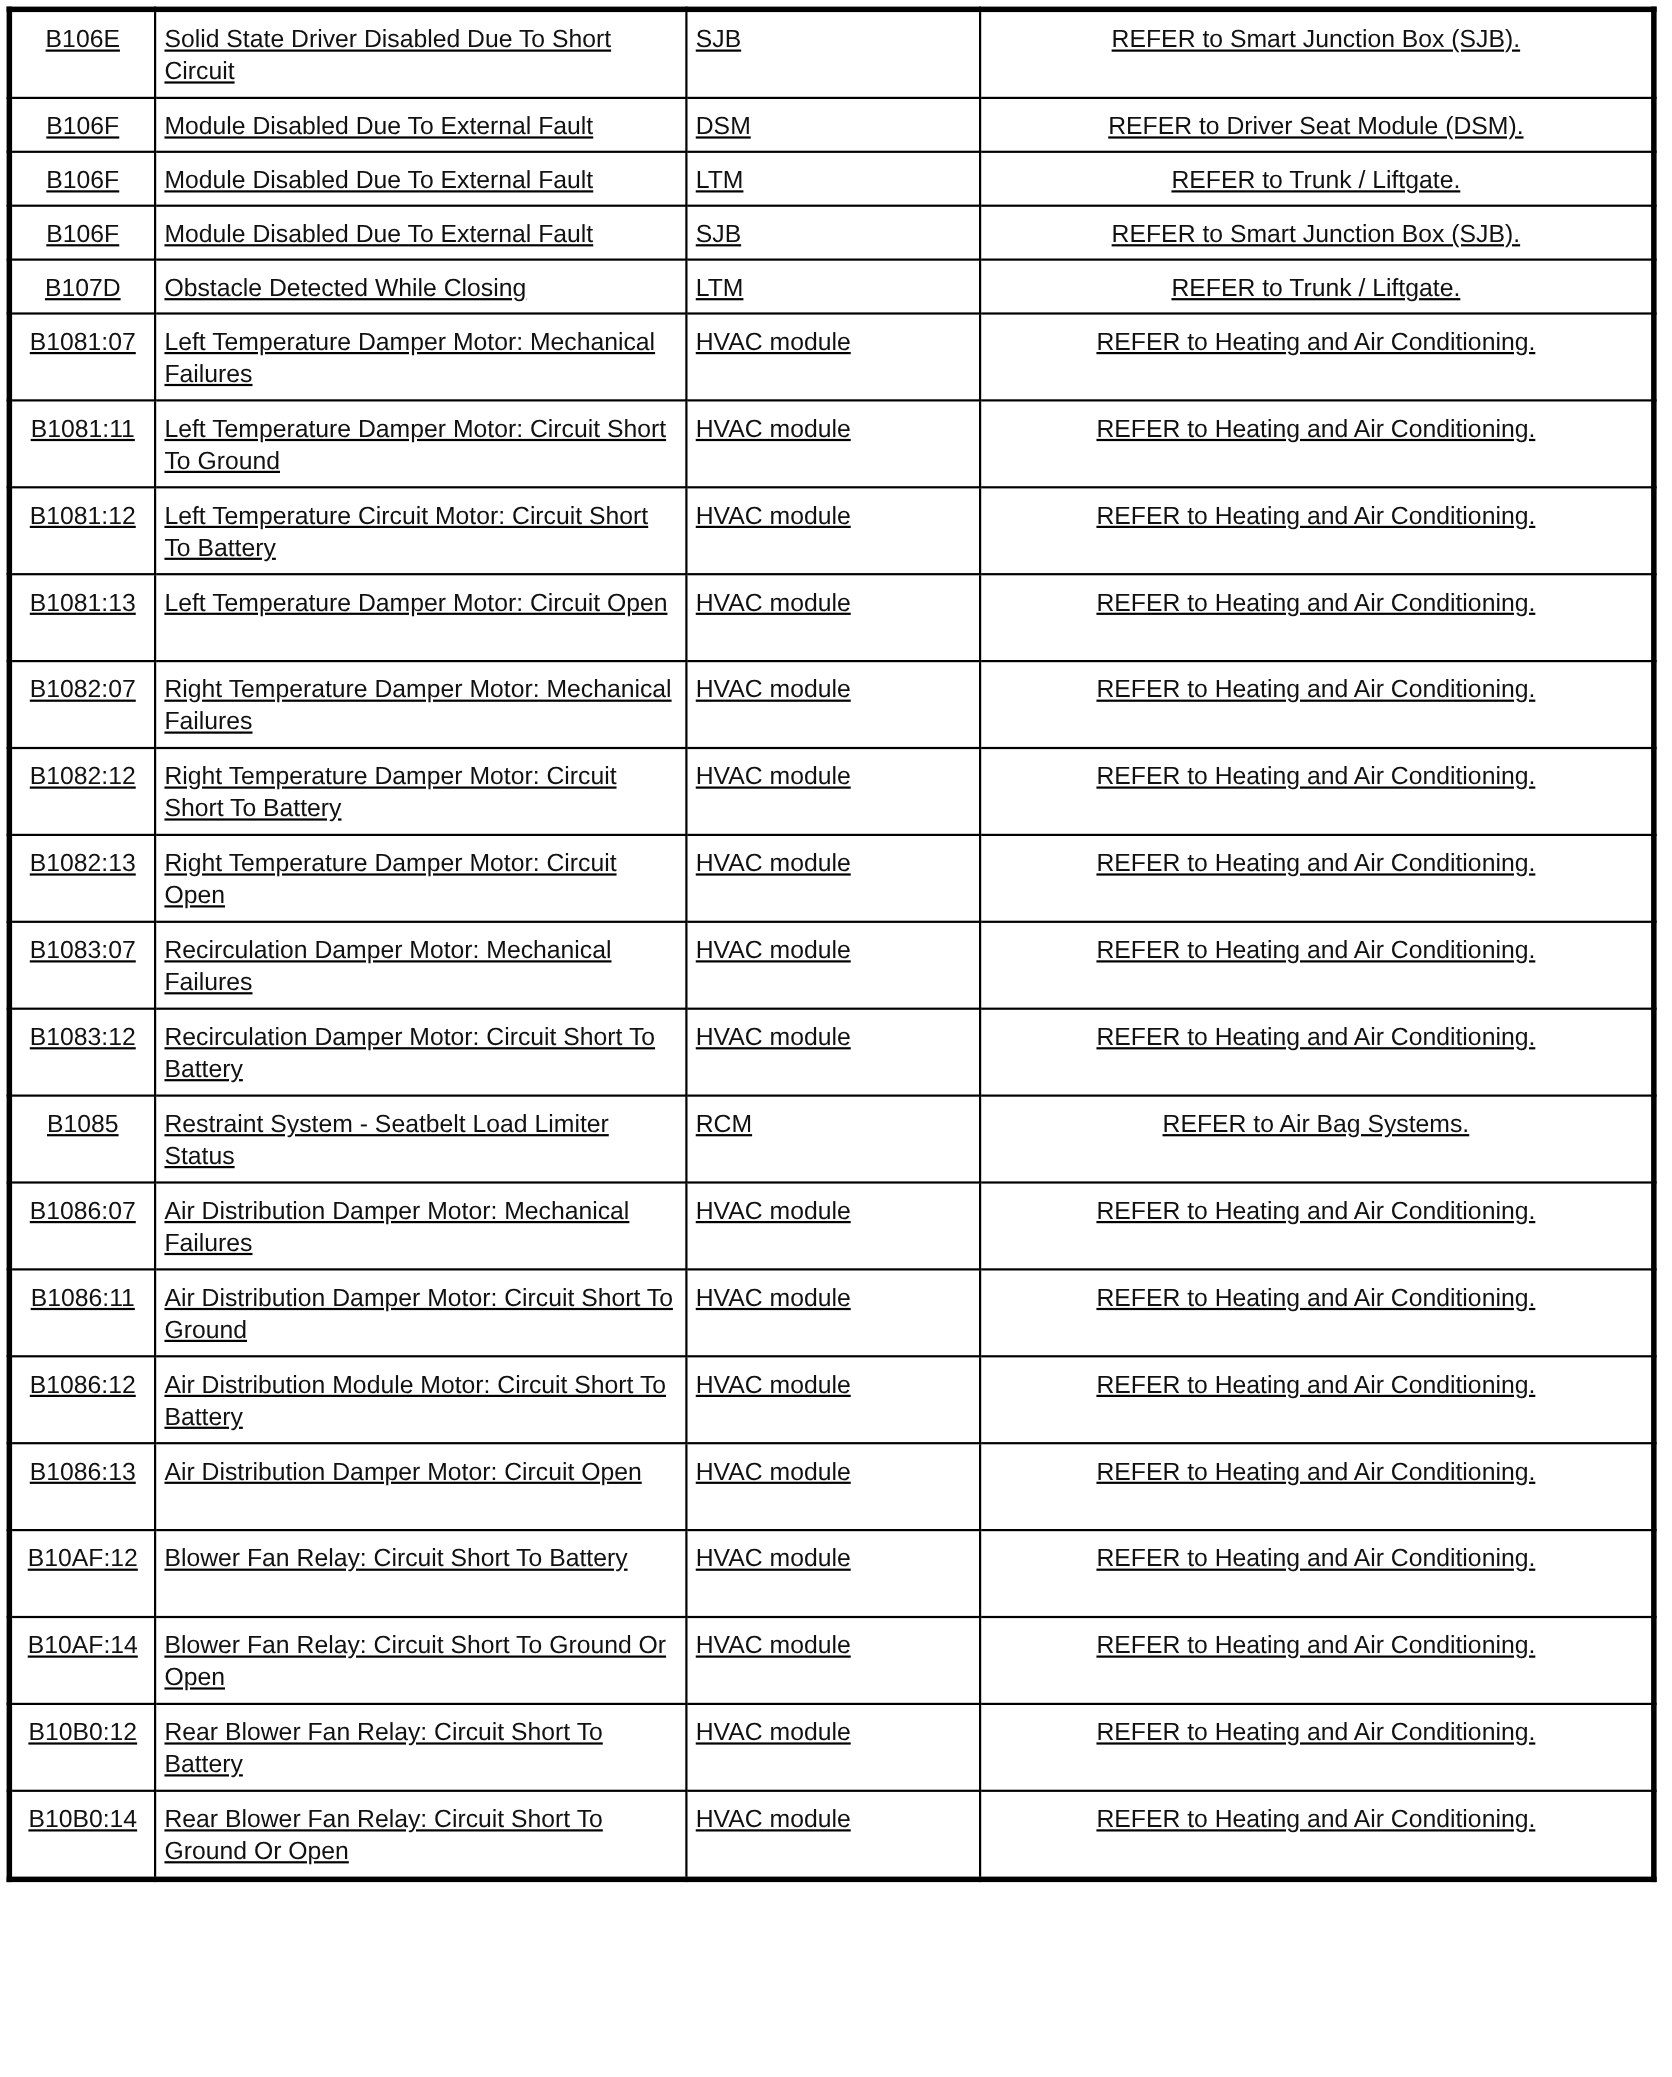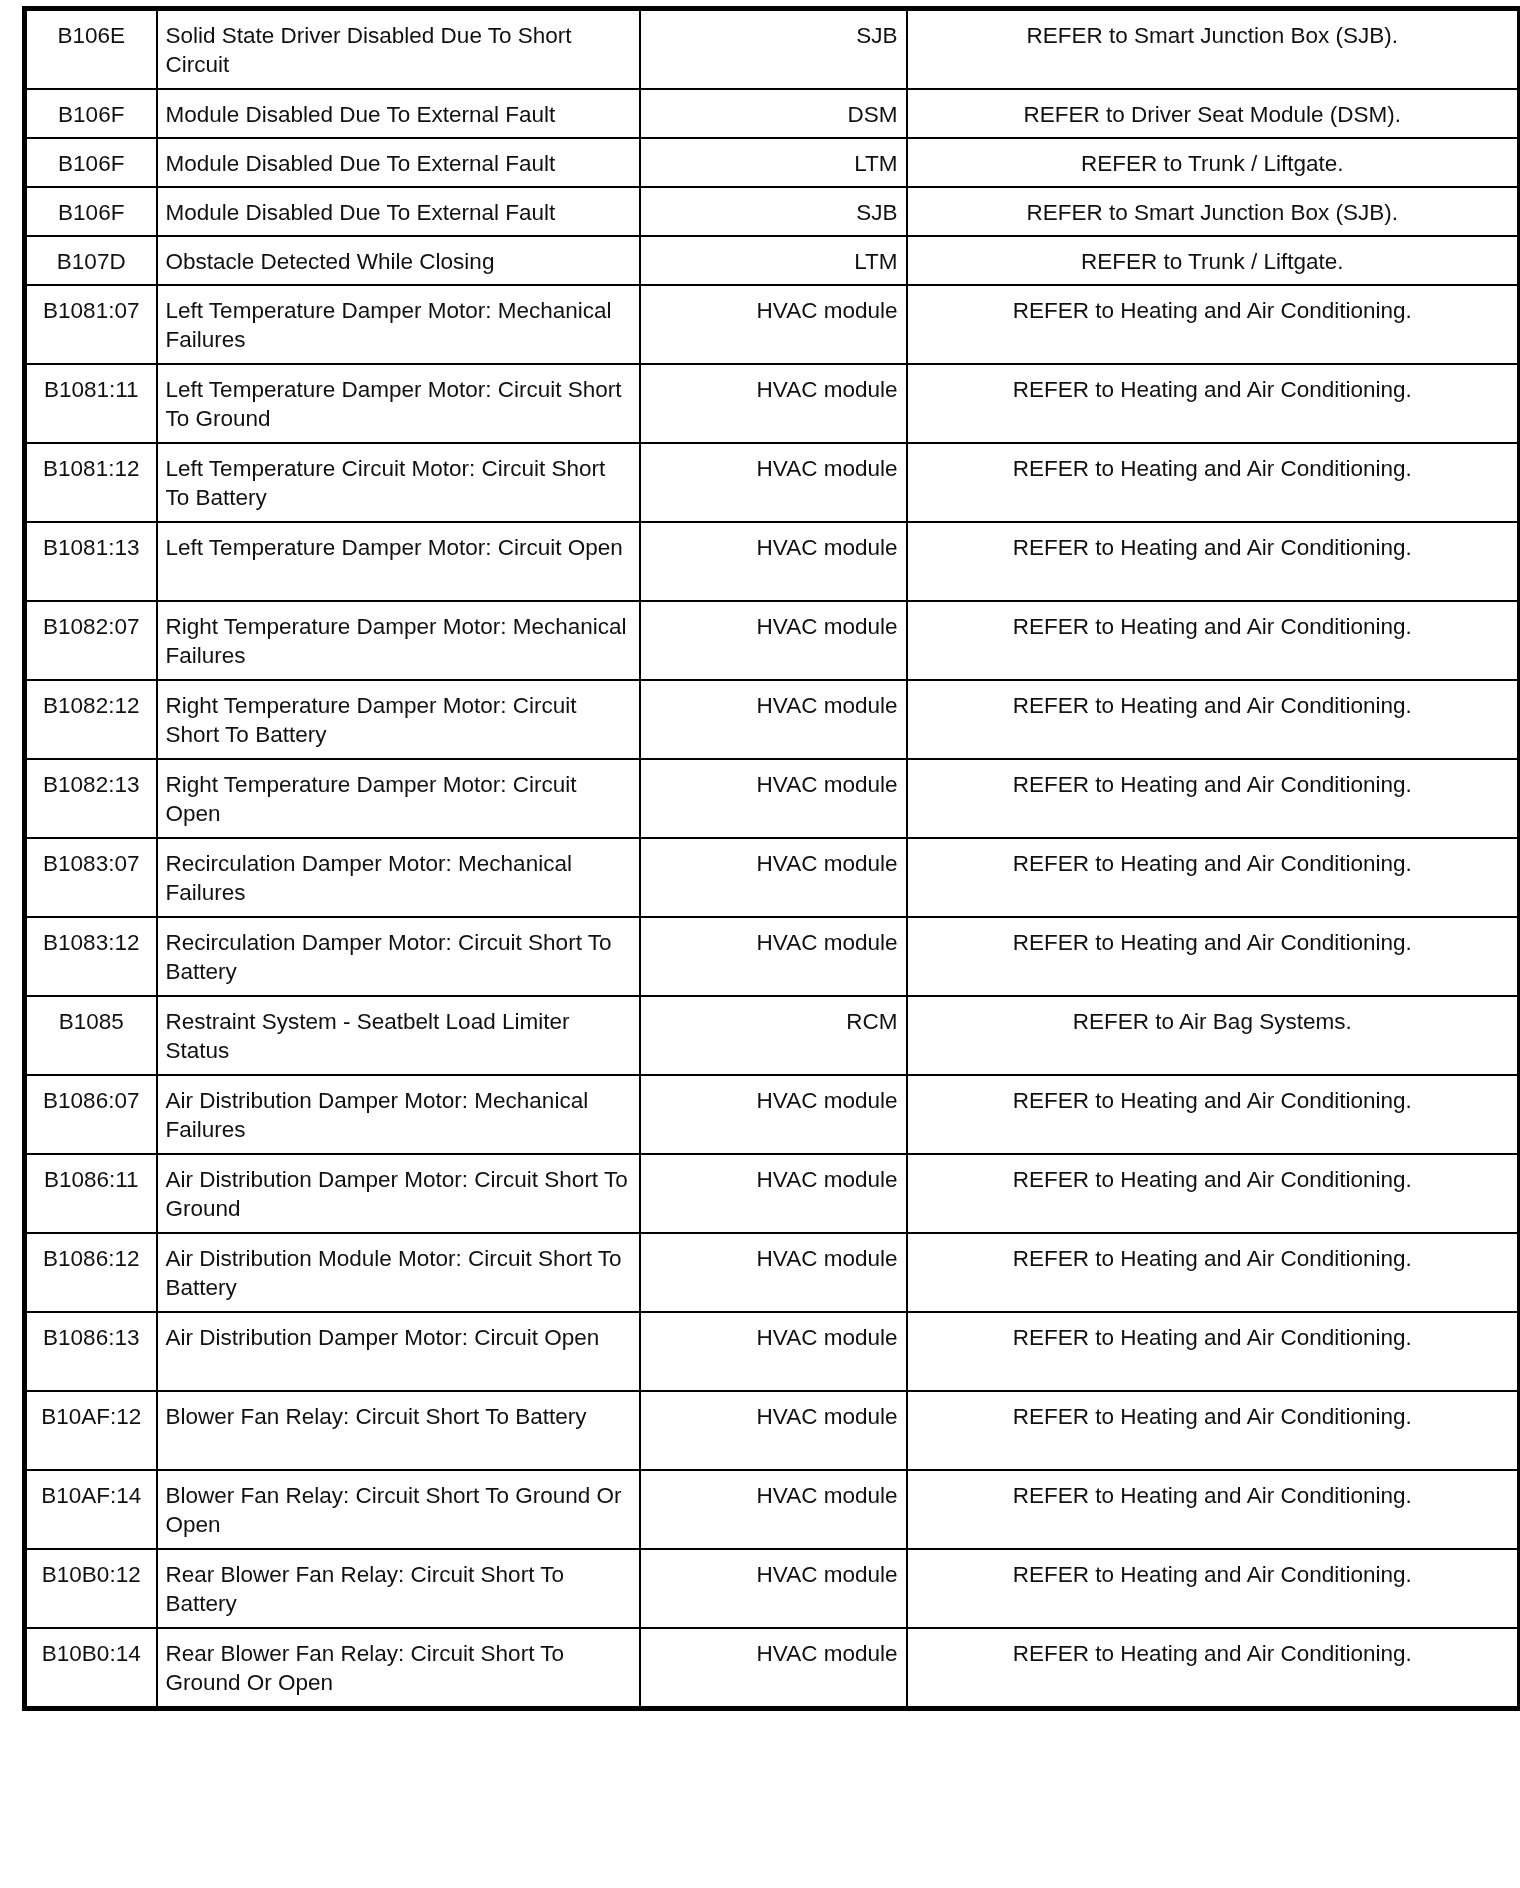--- a/index.html
+++ b/index.html
@@ -1,19 +1,19 @@
 <!DOCTYPE html>
 <html><head>
 <meta charset="utf-8">
 <style>
   html, body { margin: 0; padding: 0; background: #ffffff; }
   body { width: 1520px; height: 1888px; position: relative; overflow: hidden; }
   .page {
-    position: absolute; left: 22px; top: 6px;
-    width: 1204px; height: 1876px;
+    position: absolute; left: 6px; top: 6px;
+    width: 1204px; height: 1876px; text-decoration: underline;
   }
   table.dtc {
     border-collapse: collapse;
     width: 1500px;
     table-layout: fixed;
     font-family: "Liberation Sans", sans-serif;
     font-size: 22.5px;
     color: #111111;
     border: 5px solid #000000;
   }
@@ -21,21 +21,21 @@
     border: 2px solid #000000;
     vertical-align: top;
     padding: 10px 8px 8px 8px;
     line-height: 29px;
   }
   col.c-code { width: 132px; }
   col.c-desc { width: 483px; }
   col.c-mod  { width: 267px; }
   col.c-act  { width: auto; }
   td.code { text-align: center; padding-left: 4px; padding-right: 4px; }
-  td.mod  { text-align: right; }
+  td.mod  { text-align: left; }
   td.act  { text-align: center; }
   tr.r1 td { height: 28px; }
   tr.r2 td { height: 59px; }
 </style>
 </head>
 <body>
 
 <div class="page">
   <table class="dtc">
     <colgroup>

